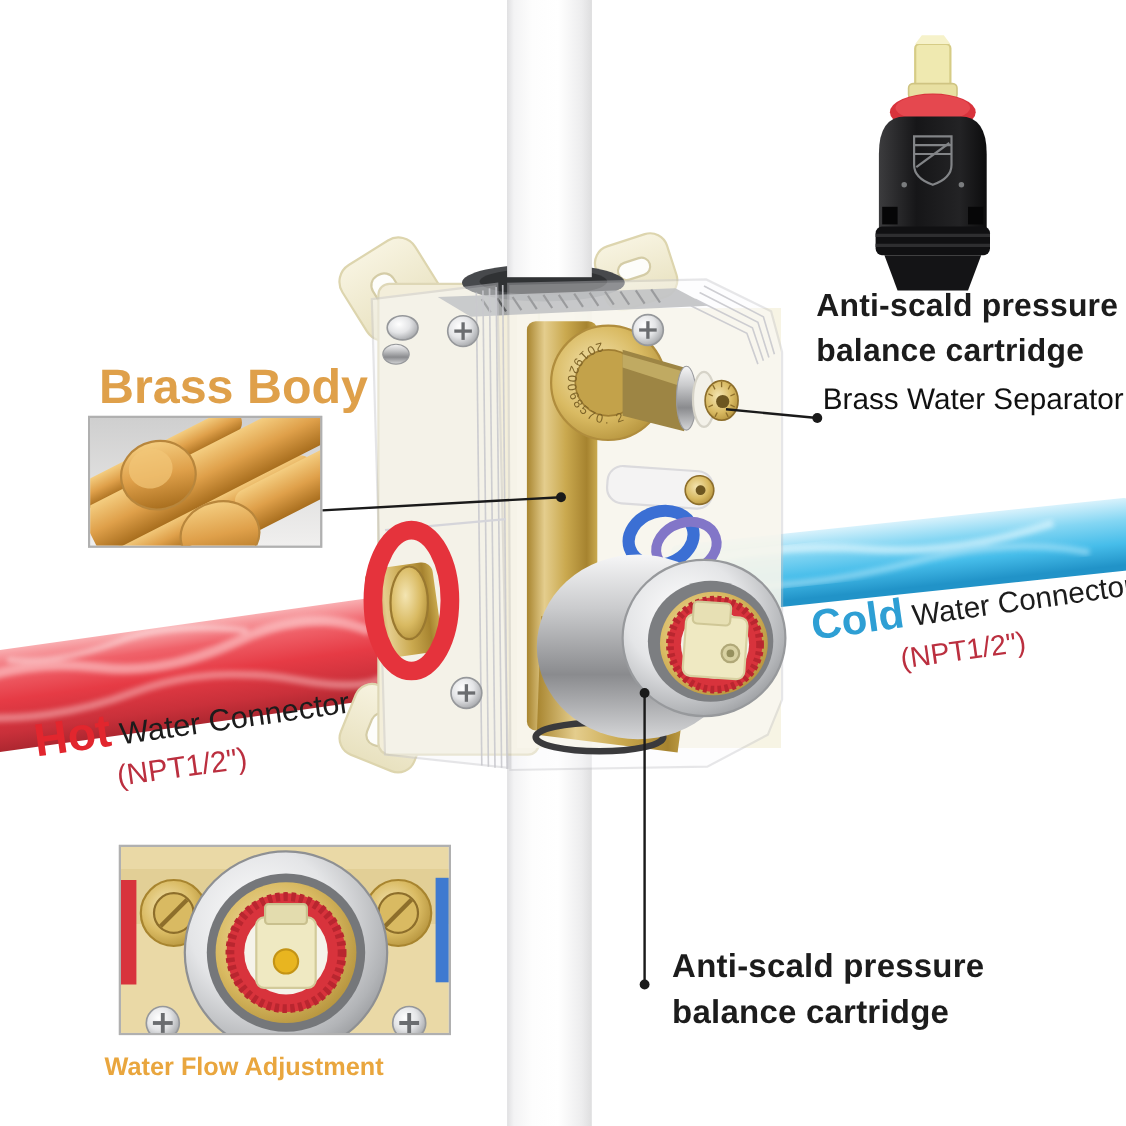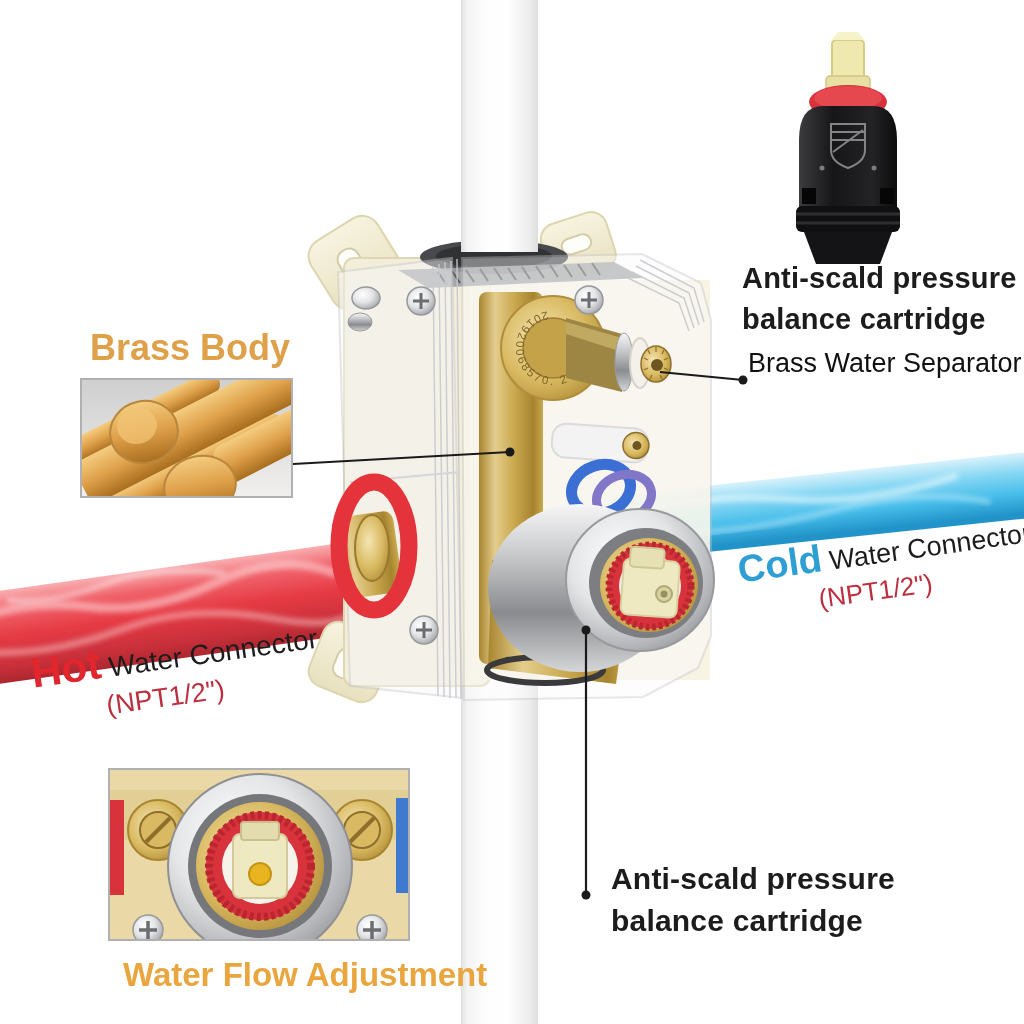--- a/index.html
+++ b/index.html
@@ -338,36 +338,36 @@
   </svg>
 </div>
 
 <div class="label lbl-2line" style="left:742px;top:258px;">
   <div>Anti-scald pressure</div>
   <div>balance cartridge</div>
 </div>
 
 <div class="label" style="left:748px;top:348px;font-size:27px;color:#111;">Brass Water Separator</div>
 
-<div class="label bigorange" style="left:90px;top:327px;font-size:36px;color:#dfa04a;">Brass Body</div>
+<div class="label bigorange" style="left:90px;top:327px;font-size:44px;color:#dfa04a;">Brass Body</div>
 
 <div class="label rot" style="left:735px;top:549px;">
   <div>
     <span style="font-size:38px;font-weight:bold;color:#2e9fd4;">Cold</span><span style="font-size:27px;color:#1c1c1c;"> Water Connector</span>
   </div>
   <div style="margin-left:76px;margin-top:3px;font-size:26px;color:#bb2f3f;">(NPT1/2")</div>
 </div>
 
 <div class="label rot" style="left:28px;top:650px;">
   <div>
     <span style="font-size:42px;font-weight:bold;color:#e2262e;">Hot</span><span style="font-size:28px;color:#1c1c1c;"> Water Connector</span>
   </div>
   <div style="margin-left:70px;margin-top:3px;font-size:27px;color:#bb2f3f;">(NPT1/2")</div>
 </div>
 
-<div class="label bigorange" style="left:95px;top:956px;font-size:33px;color:#e9a63e;margin-left:28px;">Water Flow Adjustment</div>
+<div class="label bigorange" style="left:95px;top:956px;font-size:23px;color:#e9a63e;">Water Flow Adjustment</div>
 
 <div class="label lbl-2line" style="left:611px;top:858px;font-size:30px;line-height:42px;">
   <div>Anti-scald pressure</div>
   <div>balance cartridge</div>
 </div>
 
 </div>
 
 </body></html>

